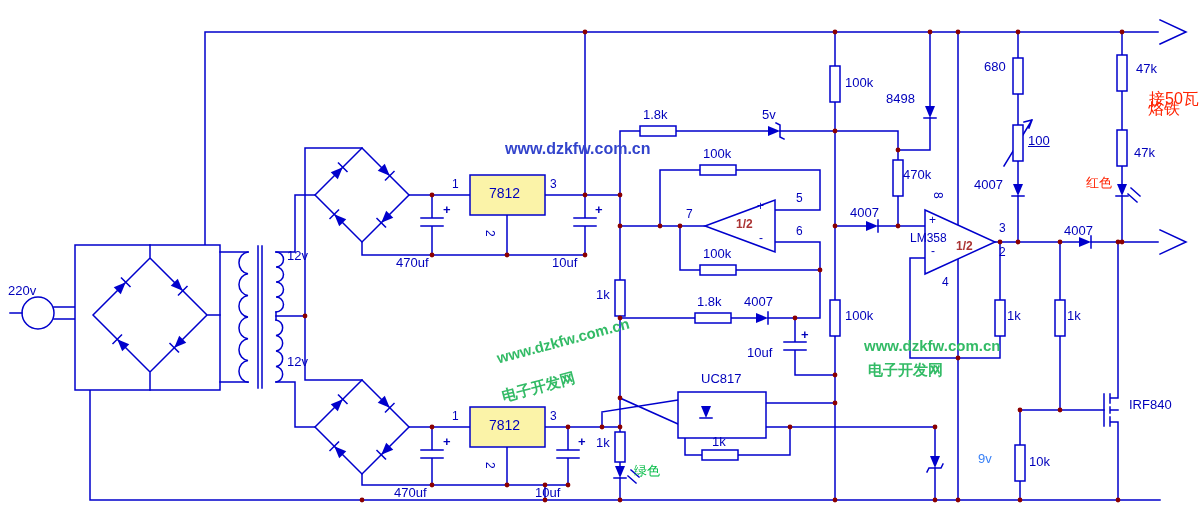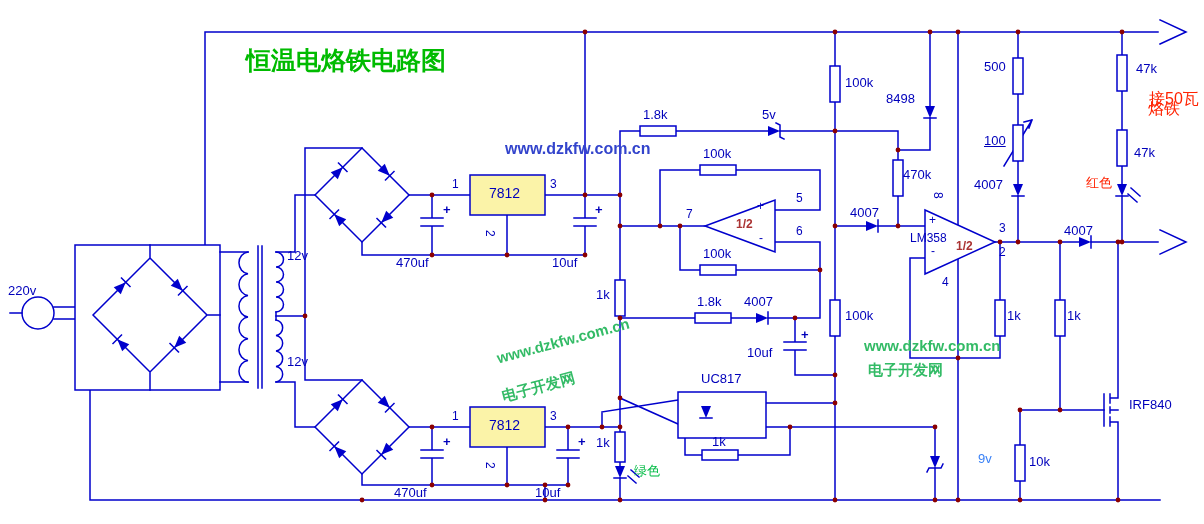--- a/index.html
+++ b/index.html
@@ -193,21 +193,20 @@
       <circle class="dot" cx="620" cy="500" r="2.4"></circle>
         <circle class="dot" cx="835" cy="500" r="2.4"></circle>
       <circle class="dot" cx="935" cy="500" r="2.4"></circle>
         <circle class="dot" cx="958" cy="500" r="2.4"></circle>
       <circle class="dot" cx="1020" cy="500" r="2.4"></circle>
         <circle class="dot" cx="1118" cy="500" r="2.4"></circle>
     </g>
   </svg>
 
   <div id="labels-layer">
-    <div class="title">恒温电烙铁电路图</div>
     <div class="wm wm-blue">www.dzkfw.com.cn</div>
     <div class="wm wm-green wm-diag-url">www.dzkfw.com.cn</div>
     <div class="wm wm-green wm-diag-name">电子开发网</div>
     <div class="wm wm-green wm-mid-url">www.dzkfw.com.cn</div>
     <div class="wm wm-green wm-mid-name">电子开发网</div>
   <span class="lbl" style="left: 8px; top: 284px; color: rgb(0, 0, 187);">220v</span>
       <span class="lbl" style="left: 287px; top: 249px; color: rgb(0, 0, 187);">12v</span>
       <span class="lbl" style="left: 287px; top: 355px; color: rgb(0, 0, 187);">12v</span>
       <span class="lbl" style="left: 489px; top: 186px; color: rgb(0, 0, 187); font-size: 14px;">7812</span>
       <span class="lbl" style="left: 452px; top: 178px; color: rgb(0, 0, 187); font-size: 12px;">1</span>
@@ -246,22 +245,22 @@
       <span class="lbl" style="left: 850px; top: 206px; color: rgb(0, 0, 187);">4007</span>
       <span class="lbl" style="left: 903px; top: 168px; color: rgb(0, 0, 187);">470k</span>
       <span class="lbl" style="left: 910px; top: 232px; color: rgb(0, 0, 187); font-size: 12px; text-align: center;">LM358</span>
       <span class="lbl" style="left: 956px; top: 240px; color: rgb(170, 51, 51); font-size: 12px; font-weight: bold;">1/2</span>
       <span class="lbl" style="left: 929px; top: 214px; color: rgb(0, 0, 187); font-size: 12px;">+</span>
       <span class="lbl" style="left: 931px; top: 245px; color: rgb(0, 0, 187); font-size: 12px;">-</span>
       <span class="lbl" style="left: 944px; top: 192px; color: rgb(0, 0, 187); font-size: 12px; transform: rotate(90deg);">8</span>
       <span class="lbl" style="left: 942px; top: 276px; color: rgb(0, 0, 187); font-size: 12px;">4</span>
       <span class="lbl" style="left: 999px; top: 222px; color: rgb(0, 0, 187); font-size: 12px;">3</span>
       <span class="lbl" style="left: 999px; top: 246px; color: rgb(0, 0, 187); font-size: 12px;">2</span>
-      <span class="lbl" style="left: 984px; top: 60px; color: rgb(0, 0, 187);">500</span>
-      <span class="lbl" style="left: 984px; top: 134px; color: rgb(0, 0, 187); text-decoration: underline;">100</span>
+      <span class="lbl" style="left: 984px; top: 60px; color: rgb(0, 0, 187);">680</span>
+      <span class="lbl" style="left: 1028px; top: 134px; color: rgb(0, 0, 187); text-decoration: underline;">100</span>
       <span class="lbl" style="left: 974px; top: 178px; color: rgb(0, 0, 187);">4007</span>
       <span class="lbl" style="left: 1136px; top: 62px; color: rgb(0, 0, 187);">47k</span>
       <span class="lbl" style="left: 1134px; top: 146px; color: rgb(0, 0, 187);">47k</span>
       <span class="lbl" style="left: 1124px; top: 90px; color: rgb(255, 34, 0); font-size: 16px; margin-left: 25px;">接50瓦</span>
       <span class="lbl" style="left: 1148px; top: 100px; color: rgb(255, 34, 0); font-size: 16px;">烙铁</span>
       <span class="lbl" style="left: 1064px; top: 224px; color: rgb(0, 0, 187);">4007</span>
       <span class="lbl" style="left: 1086px; top: 176px; color: rgb(255, 34, 0);">红色</span>
       <span class="lbl" style="left: 943px; top: 452px; color: #3b82f6; margin-left: 35px;">9v</span>
       <span class="lbl" style="left: 1029px; top: 455px; color: rgb(0, 0, 187);">10k</span>
       <span class="lbl" style="left: 1007px; top: 309px; color: rgb(0, 0, 187);">1k</span>

